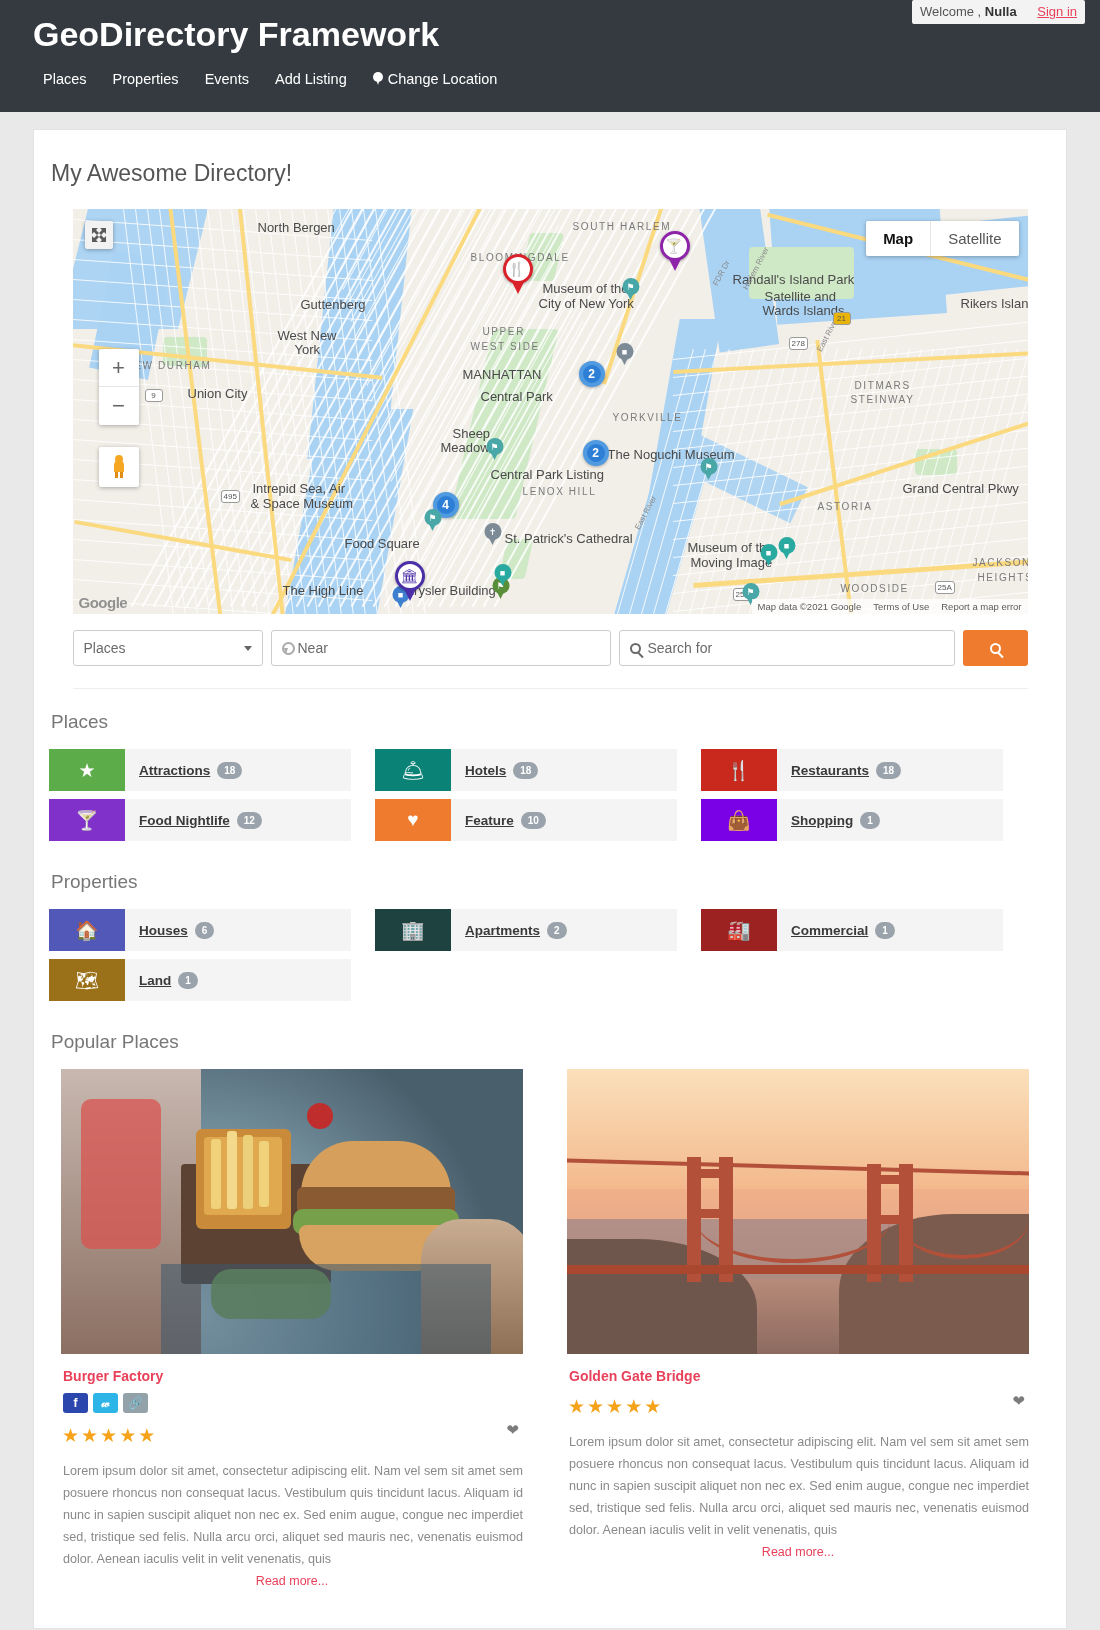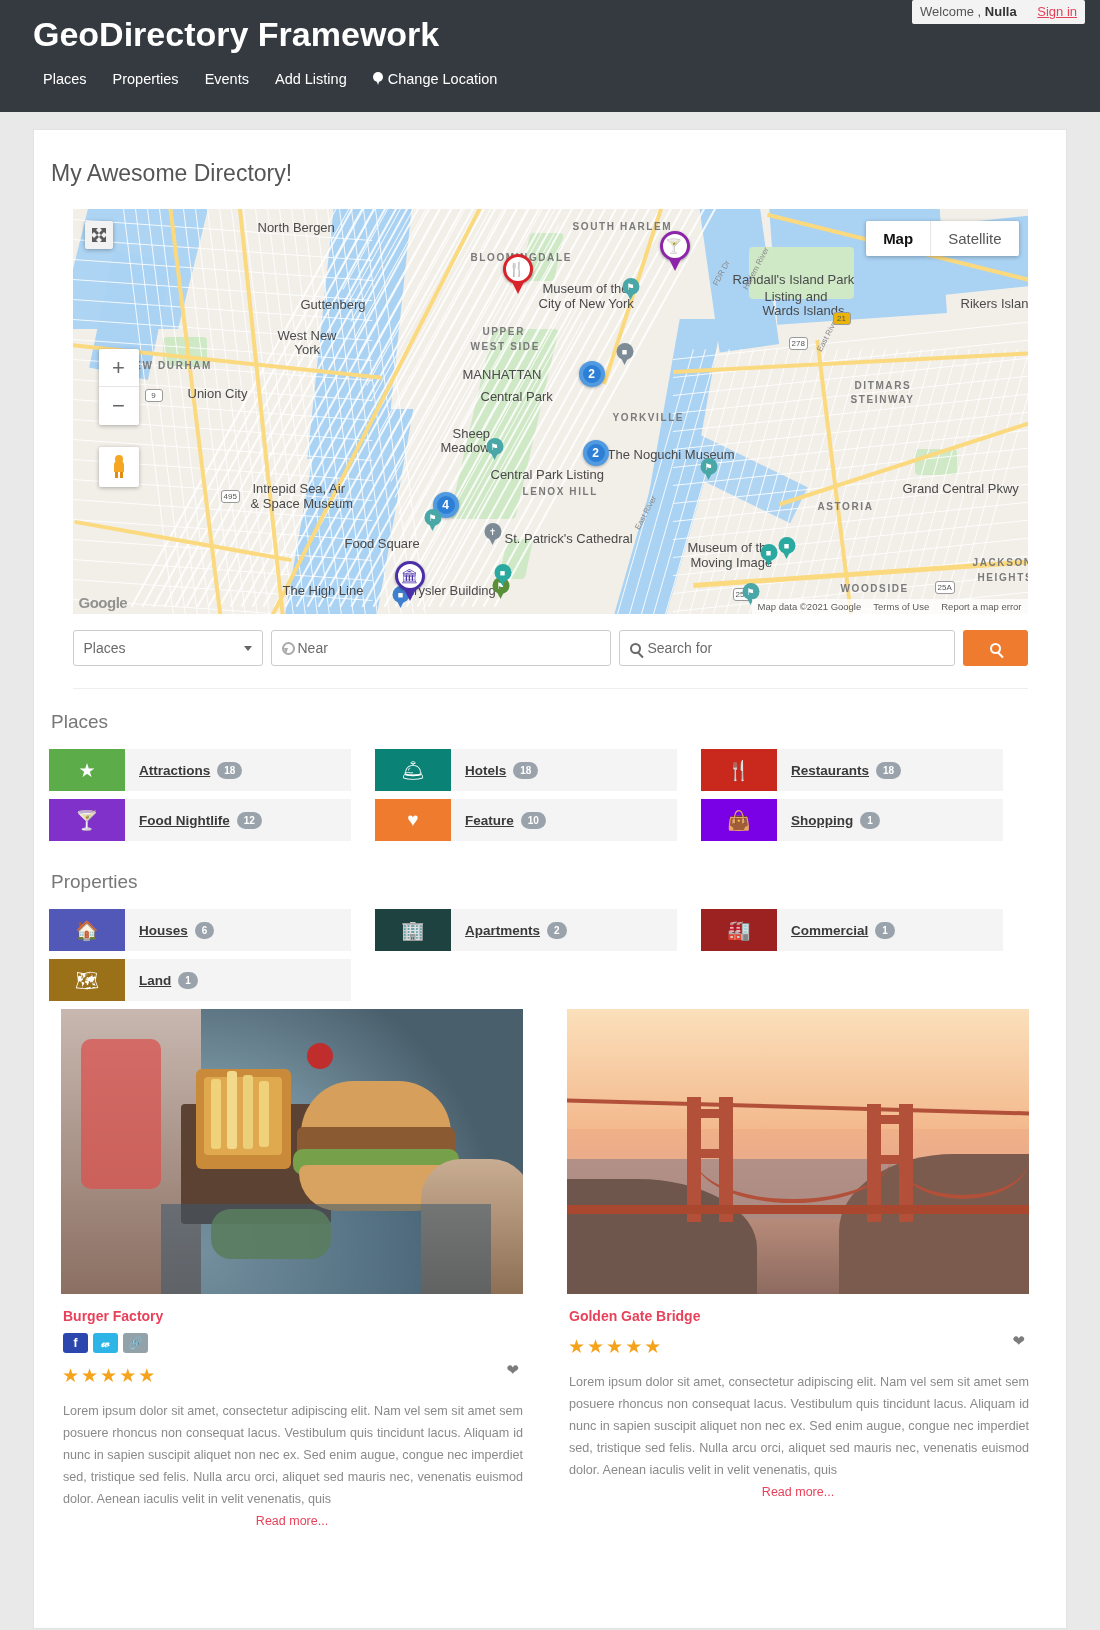--- a/index.html
+++ b/index.html
@@ -58,21 +58,21 @@
   .water { position:absolute; background:#a9d2f3; }
   .land  { position:absolute; background:#f2efe9; }
   .green { position:absolute; background:#cfe8c6; border-radius:4px; }
   .roady { position:absolute; background:#fbd97f; }
   .grid-road { position:absolute; background:rgba(255,255,255,.85); }
   .maplabel {
     position:absolute; font-size:10px; color:#5d5d5d; white-space:nowrap;
     font-family:"Liberation Sans", sans-serif;
   }
   .maplabel.big { font-size:13px; color:#4a4a4a; }
-  .maplabel.caps { letter-spacing:1.6px; color:#7a7a7a; font-size:10px;font-weight:bold; }
+  .maplabel.caps { letter-spacing:1.6px; color:#7a7a7a; font-size:10px; }
   .maplabel.rot { transform:rotate(-62deg); transform-origin:left top; font-size:8px; color:#8a8a8a; }
 
   .mapctl {
     position:absolute; background:#fff; border-radius:2px;
     box-shadow:0 1px 4px rgba(0,0,0,.3); display:flex; align-items:center; justify-content:center;
   }
   .fullscreen-btn { left:12px; top:12px; width:28px; height:28px; background:#f2f2f2; }
   .zoom-group { left:26px; top:140px; width:40px; height:76px; flex-direction:column; }
   .zoom-group div {
     width:40px; height:38px; display:flex; align-items:center; justify-content:center;
@@ -413,21 +413,21 @@
         <div class="roady" style="left: 560px; top: -20px; width: 4px; height: 200px; transform: rotate(18deg);"></div>
         <div class="roady" style="left: 600px; top: 150px; width: 420px; height: 4px; transform: rotate(-3deg);"></div>
         <div class="roady" style="left: 620px; top: 360px; width: 400px; height: 5px; transform: rotate(-4deg);"></div>
         <div class="roady" style="left: 690px; top: 40px; width: 300px; height: 4px; transform: rotate(14deg);"></div>
         <div class="roady" style="left: 760px; top: 130px; width: 4px; height: 290px; transform: rotate(-7deg);"></div>
         <div class="roady" style="left: 0px; top: 330px; width: 220px; height: 4px; transform: rotate(10deg);"></div>
         <div class="roady" style="left: 700px; top: 250px; width: 280px; height: 4px; transform: rotate(-18deg);"></div>
         <div class="maplabel big" style="left: 185px; top: 11px;">North Bergen</div>
         <div class="maplabel caps" style="left: 500px; top: 12px;">SOUTH HARLEM</div>
         <div class="maplabel big" style="left: 660px; top: 63px;">Randall's Island Park</div>
-        <div class="maplabel big" style="left: 692px; top: 80px;">Listing and</div>
+        <div class="maplabel big" style="left: 692px; top: 80px;">Satellite and</div>
         <div class="maplabel big" style="left: 690px; top: 94px;">Wards Islands</div>
         <div class="maplabel big" style="left: 888px; top: 87px;">Rikers Island</div>
         <div class="maplabel caps" style="left: 398px; top: 43px;">BLOOMINGDALE</div>
         <div class="maplabel big" style="left: 470px; top: 72px;">Museum of the</div>
         <div class="maplabel big" style="left: 466px; top: 87px;">City of New York</div>
         <div class="maplabel big" style="left: 228px; top: 88px;">Guttenberg</div>
         <div class="maplabel big" style="left: 205px; top: 119px;">West New</div>
         <div class="maplabel big" style="left: 222px; top: 133px;">York</div>
         <div class="maplabel caps" style="left: 410px; top: 117px;">UPPER</div>
         <div class="maplabel caps" style="left: 398px; top: 132px;">WEST SIDE</div>
@@ -660,20 +660,21 @@
         <div class="cat-item">
           <div class="cat-ico" style="background:#9a7018">🗺</div>
           <div class="cat-body">
             <a href="#">Land</a>
             <span class="badge">1</span>
           </div>
         </div>
       </div>
     </div>
 
+  <div class="sec-title">Popular Places</div>
   <div class="cards">
 
     <div class="card">
       <div class="card-img">
         <div class="ph-burger">
           <div class="bp" style="left:-30px;top:0;width:170px;height:285px;background:linear-gradient(#c8b8b0,#8b6f62);border-radius:0;"></div>
           <div class="bp" style="left:20px;top:30px;width:80px;height:150px;background:#d9534f;border-radius:10px;opacity:.75;"></div>
           <div class="bp" style="left:120px;top:95px;width:150px;height:120px;background:#5b4232;border-radius:4px;"></div>
           <div class="bp" style="left:135px;top:60px;width:95px;height:100px;background:#c98b3a;border-radius:6px;"></div>
           <div class="bp" style="left:143px;top:68px;width:78px;height:78px;background:#e0a94f;border-radius:4px;"></div>

